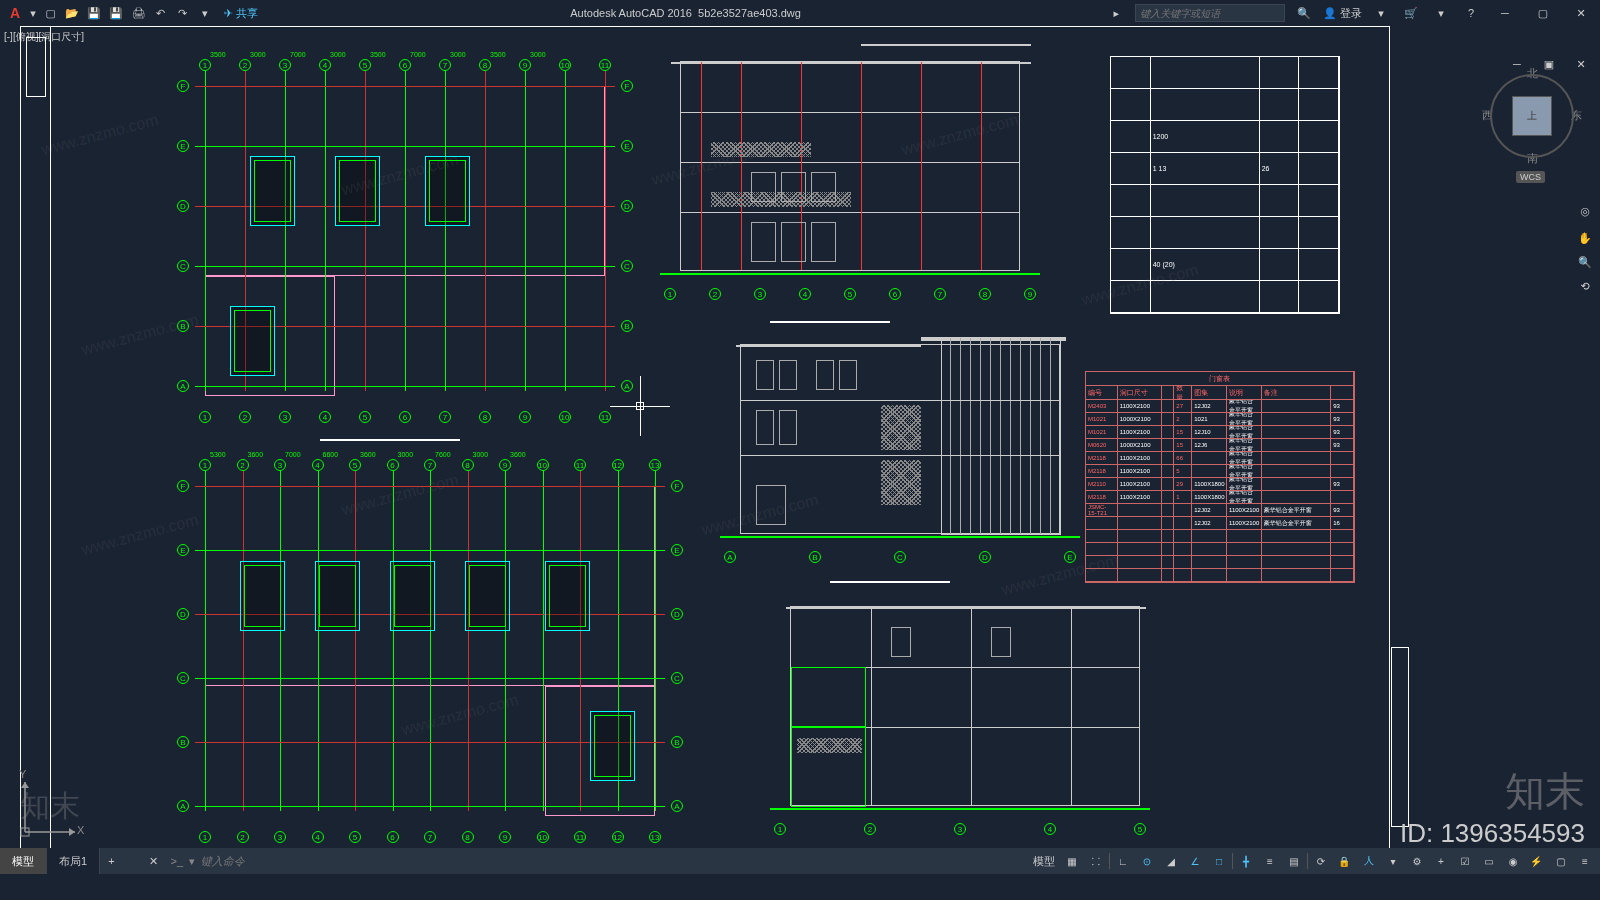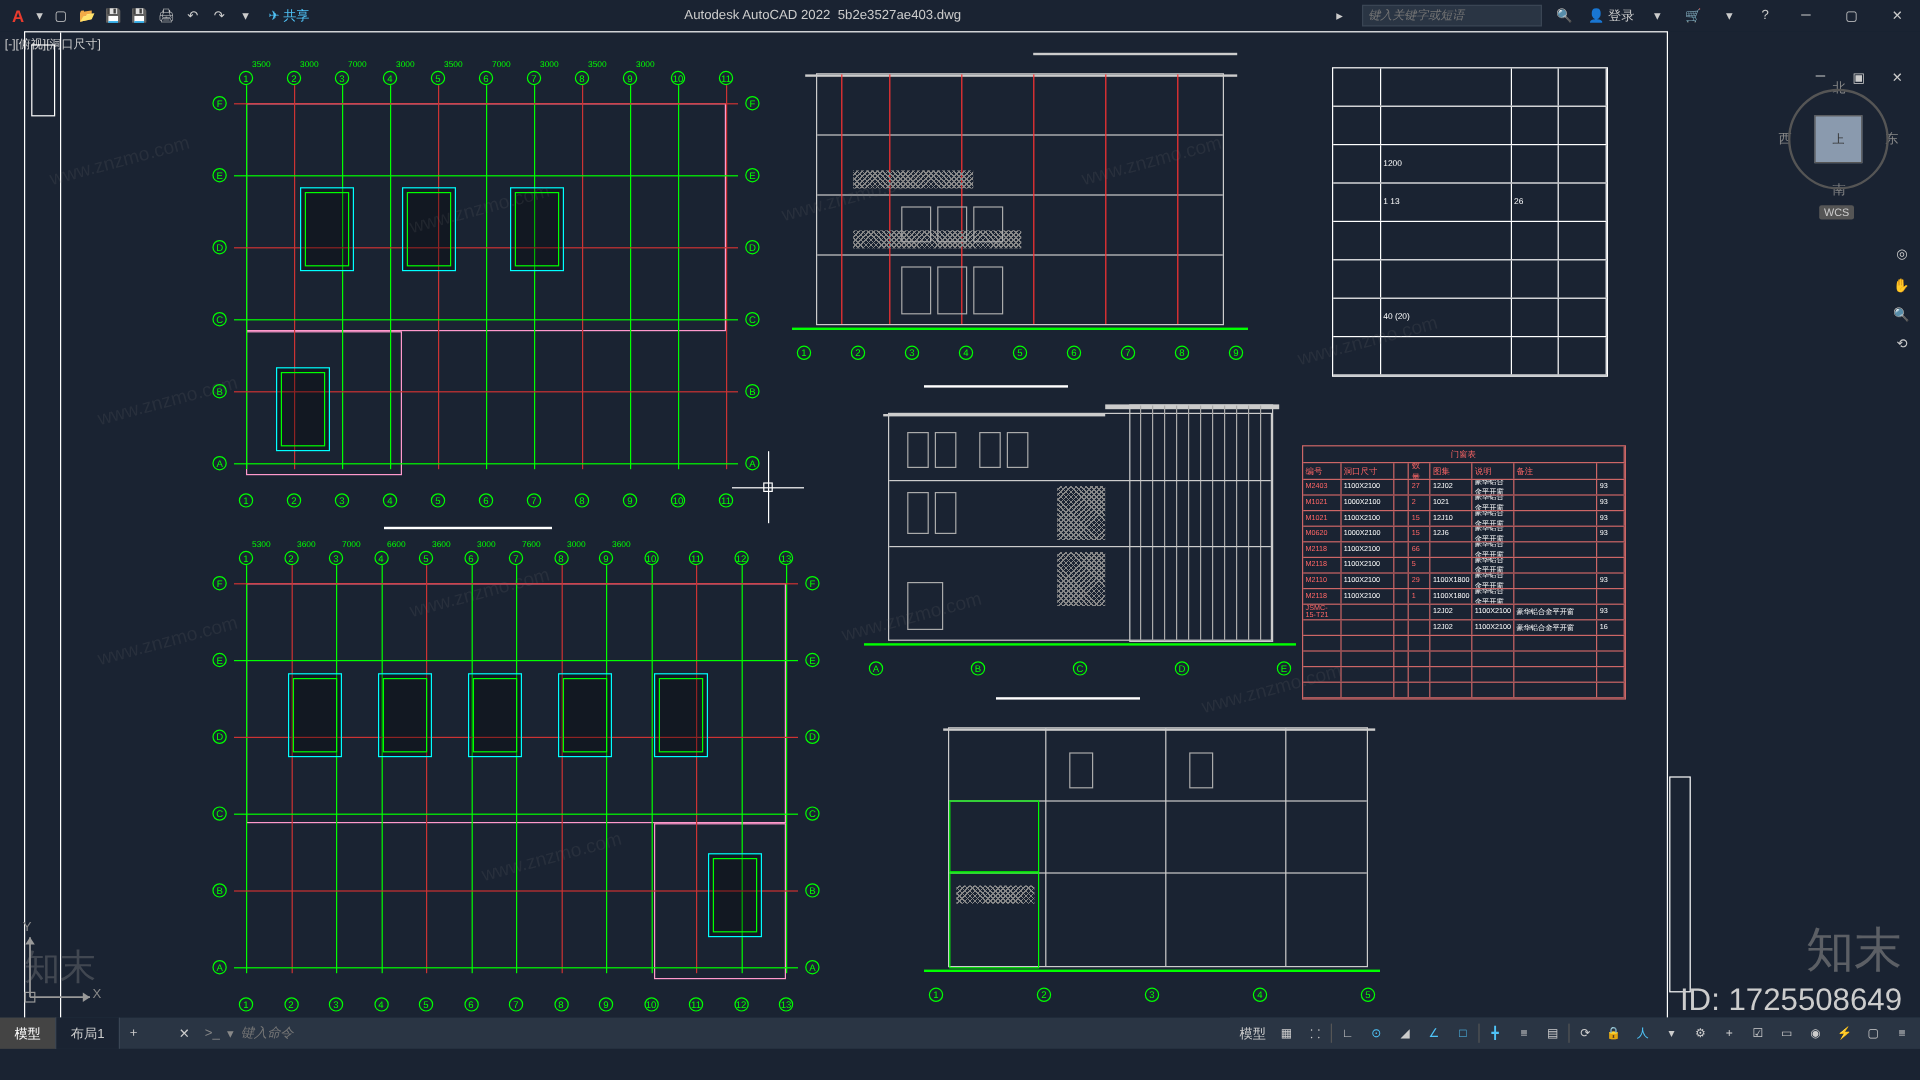--- a/index.html
+++ b/index.html
@@ -96,21 +96,21 @@
   <span class="qat-icon">💾</span>
   <span class="qat-icon">🖨</span>
   <span class="qat-icon">↶</span>
   <span class="qat-icon">↷</span>
   <span class="qat-icon">▾</span>
   <span class="share-btn">
     <span>✈</span>
     <span>共享</span>
   </span>
   <div class="title-center">
-    <span>Autodesk AutoCAD 2022</span>&nbsp;&nbsp;<span>5b2e3527ae403.dwg</span>
+    <span>Autodesk AutoCAD 2016</span>&nbsp;&nbsp;<span>5b2e3527ae403.dwg</span>
   </div>
   <div class="titlebar-right">
     <span class="qat-icon">▸</span>
     <input class="search-box" placeholder="键入关键字或短语" style="">
     <span class="qat-icon">🔍</span>
     <span class="login-btn">
       <span>👤</span>
       <span>登录</span>
     </span>
     <span class="qat-icon">▾</span>
@@ -657,21 +657,21 @@
     <div class="watermark" style="left:340px;top:140px;">www.znzmo.com</div>
     <div class="watermark" style="left:340px;top:460px;">www.znzmo.com</div>
     <div class="watermark" style="left:650px;top:130px;">www.znzmo.com</div>
     <div class="watermark" style="left:900px;top:100px;">www.znzmo.com</div>
     <div class="watermark" style="left:1080px;top:250px;">www.znzmo.com</div>
     <div class="watermark" style="left:700px;top:480px;">www.znzmo.com</div>
     <div class="watermark" style="left:1000px;top:540px;">www.znzmo.com</div>
     <div class="watermark" style="left:400px;top:680px;">www.znzmo.com</div>
     <span class="watermark" style="left:20px;top:760px;transform:none;font-size:30px;color:rgba(140,140,140,0.35);">知末</span>
     <span class="wm-logo">知末</span>
-    <span class="wm-id">ID: 1725508649</span>
+    <span class="wm-id">ID: 1396354593</span>
   </div>
 
   <div class="model-tabs">
     <div class="mtab active">模型</div>
     <div class="mtab">布局1</div>
     <div class="mtab-add">+</div>
     <div class="cmd-line">
       <span class="qat-icon">✕</span>
       <span>&gt;_</span>
       <span>▾</span>

